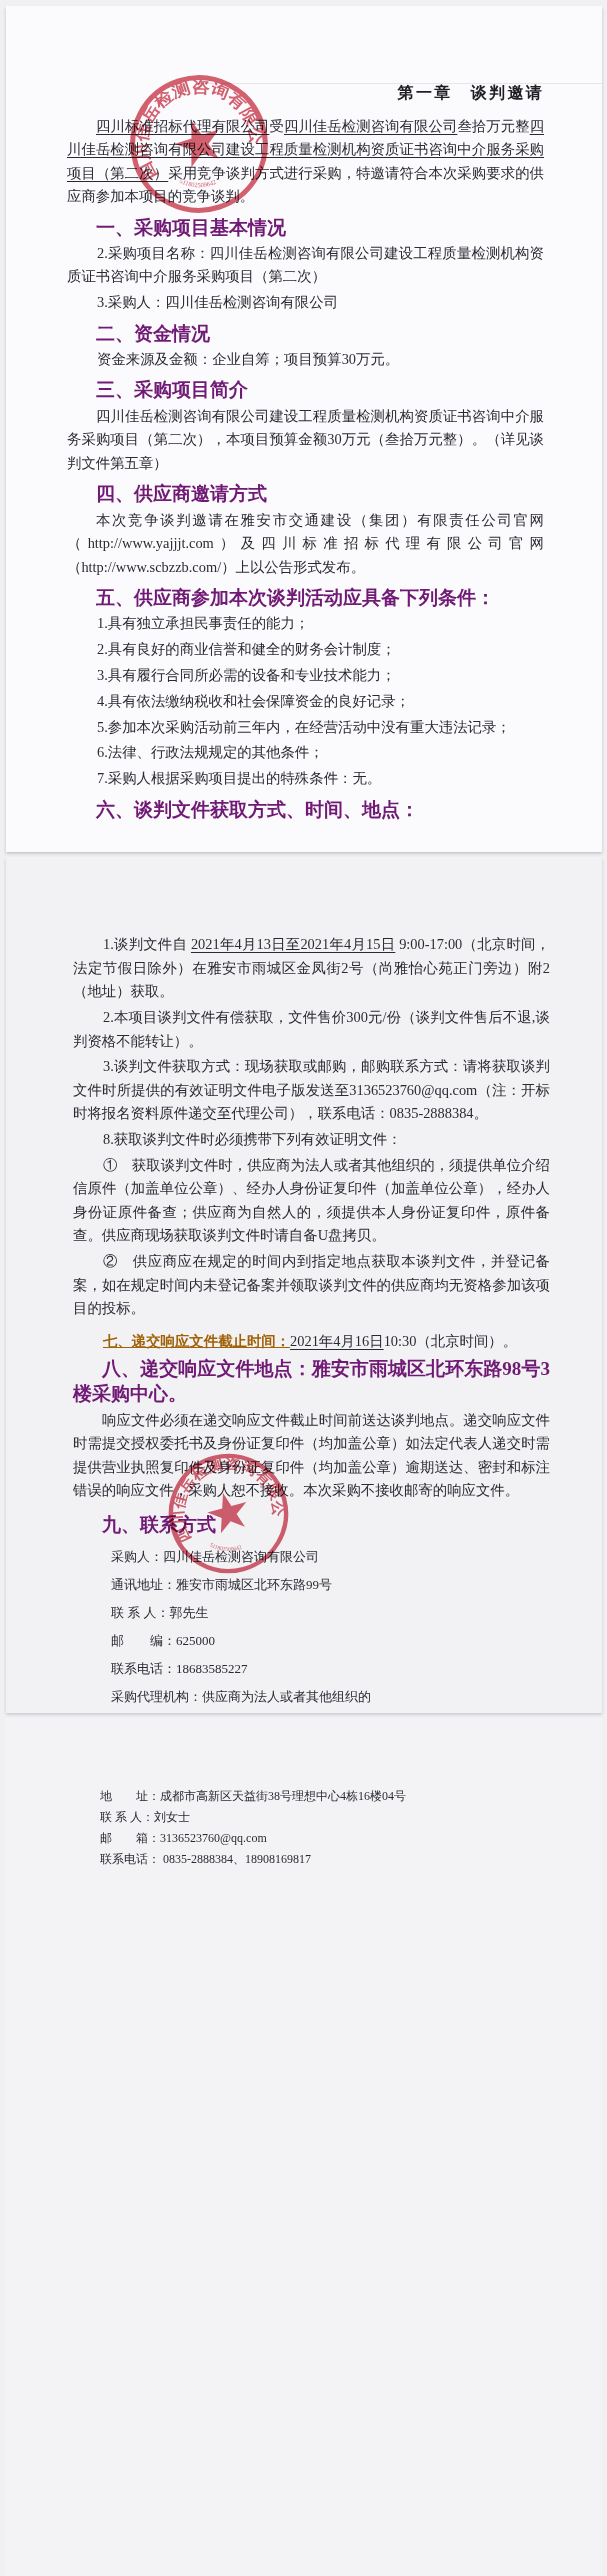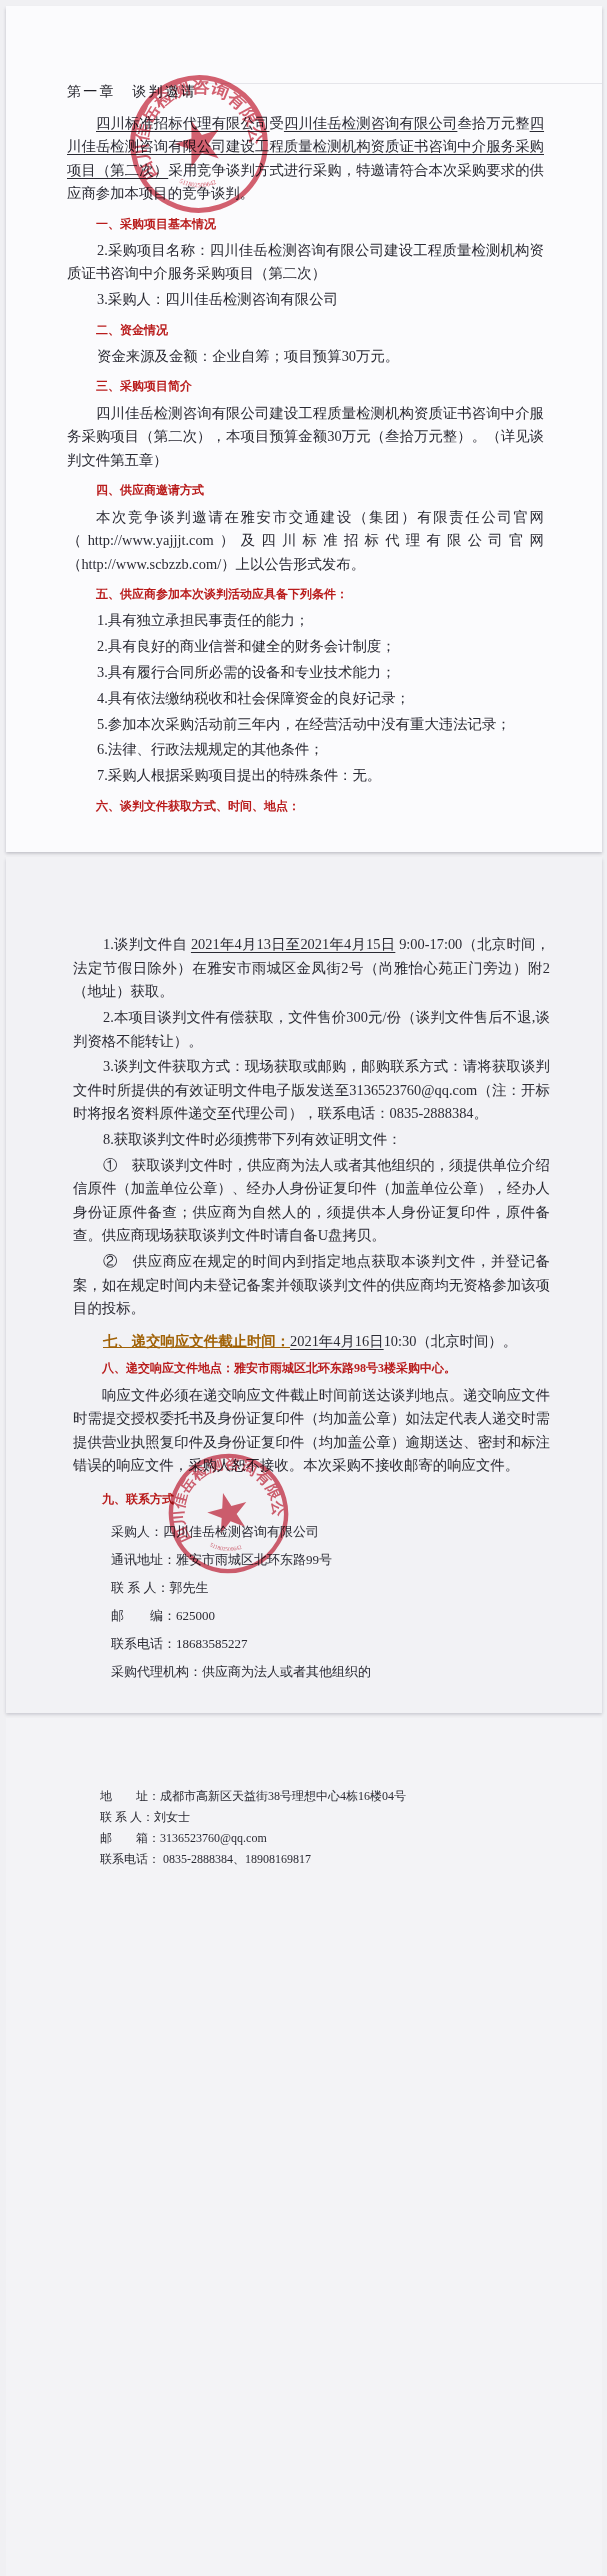--- a/index.html
+++ b/index.html
@@ -10,27 +10,27 @@
     color:#2a2a33;
   }
   .page{
     position:absolute;left:6px;width:596px;box-sizing:border-box;overflow:hidden;
   }
   .page1{top:6px;height:846px;background:#fbfbfd;padding:77px 58px 0 61px;
          box-shadow:0 2.3px 3px rgba(60,60,80,.28);}
   .page2{top:857px;height:856px;background:#f2f2f5;padding:74px 52px 0 67px;
          box-shadow:0 2.3px 3px rgba(60,60,80,.22);}
   .page3{top:1718px;height:858px;background:#f3f3f6;padding:68px 46px 0 94px;}
-  .title{font-size:14px;font-weight:normal;text-align:left;letter-spacing:2.3px;
+  .title{font-size:16px;font-weight:bold;text-align:right;letter-spacing:2.3px;
          margin:0 0 10.6px 0;color:#1e1e26;}
   .para,.item{font-size:14.4px;line-height:23.5px;margin:0;text-align:justify;}
   .indent{text-indent:29px;}
   .item{text-indent:30px;margin-top:2.3px;}
-  .sh{font-size:12px;font-weight:bold;text-indent:29px;line-height:25px;
-      margin:6px 0 2.3px 0;text-align:justify;color:#b91c1c;}
+  .sh{font-size:19px;font-weight:bold;text-indent:29px;line-height:25px;
+      margin:6px 0 2.3px 0;text-align:justify;color:#701a75;}
   .sh-tight{margin-top:3px;}
   .u{text-decoration:underline;text-underline-offset:3px;margin-top:12px;}
   .inline-b{font-weight:bold;color:#a16207;text-decoration:underline;}
   .contact{margin:6px 0 0 38px;}
   .contact div{font-size:13px;line-height:28px;text-align:left;}
   .p3line{font-size:12px;line-height:21px;text-align:left;}
   .hline{position:absolute;left:191px;top:77px;width:410px;height:0.8px;
          background:rgba(120,120,135,.16);}
   .stamp{position:absolute;mix-blend-mode:multiply;opacity:.85;}
 </style>

